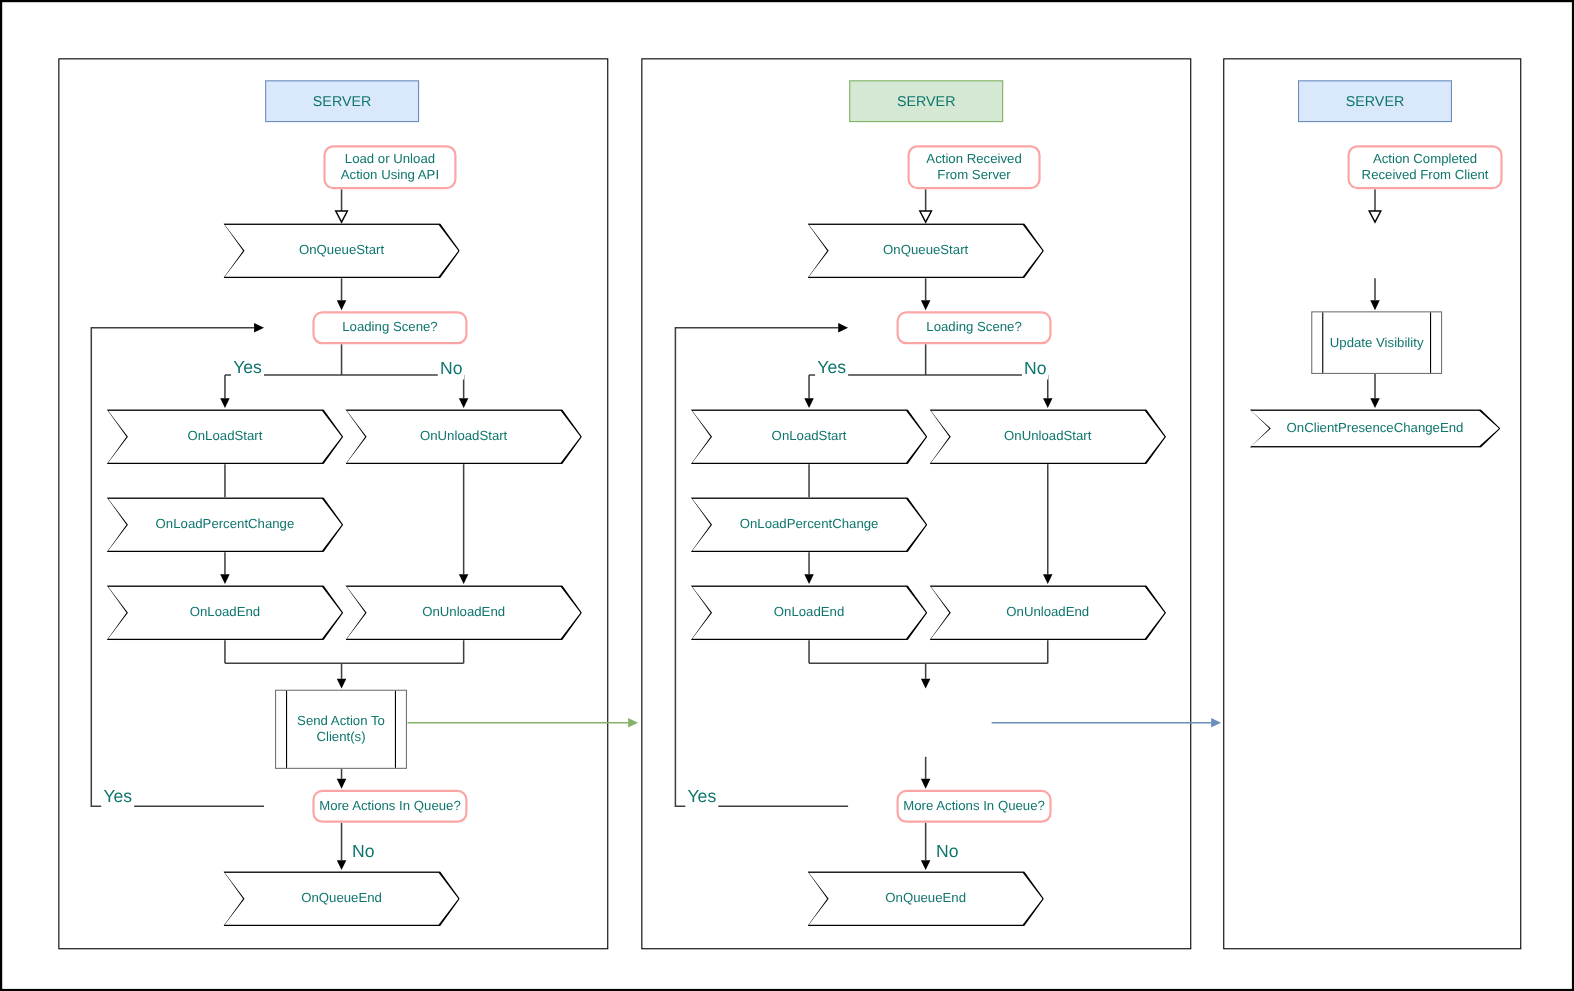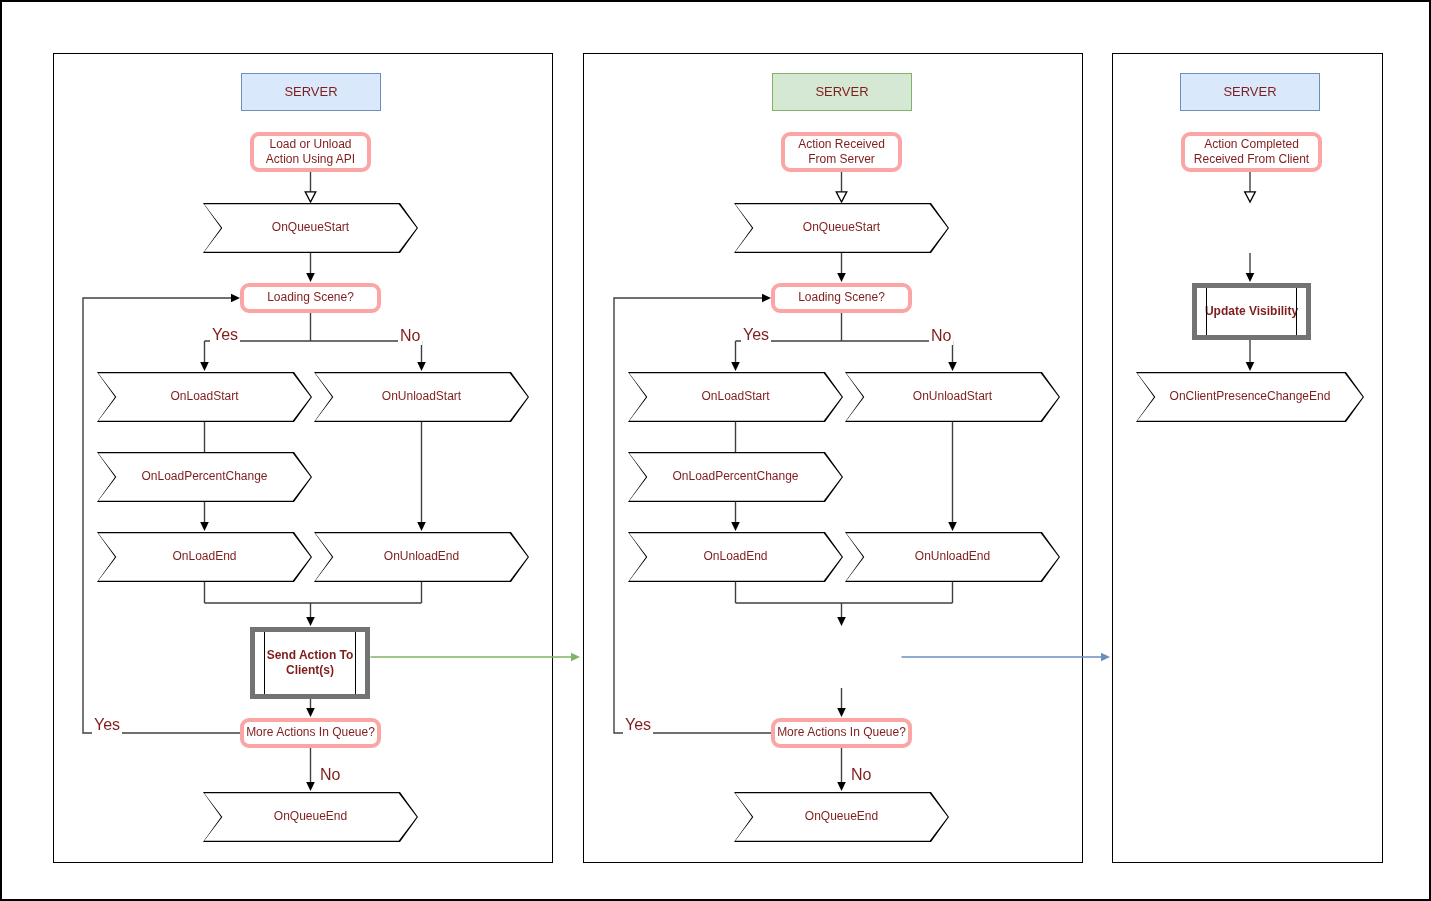--- a/index.html
+++ b/index.html
@@ -1,32 +1,32 @@
 <!DOCTYPE html>
 <html><head>
 <meta charset="utf-8">
 <style>
   html,body { margin:0; padding:0; background:#fff; }
   .canvas {
     position:relative; width:1431px; height:901px;
     box-sizing:border-box; border:2px solid #000; background:#fff;
-    font-family:"Liberation Sans","DejaVu Sans",sans-serif; color:#7f1d1d;
+    font-family:"Liberation Sans","DejaVu Sans",sans-serif; color:#0f766e;
     overflow:hidden;
   }
   .panel { position:absolute; top:51px; height:810px; box-sizing:border-box;
            border:1px solid #000; z-index:0; }
   .connectors { position:absolute; left:0; top:0; z-index:1; }
   .n { position:absolute; box-sizing:border-box; display:flex; align-items:center;
        justify-content:center; text-align:center; font-size:12px; line-height:1.28;
        white-space:pre-line; z-index:2; }
   .hd { border:1px solid #000; font-size:13px; }
   .hd.blue  { background:#dae8fc; border-color:#6c8ebf; }
   .hd.green { background:#d5e8d4; border-color:#82b366; }
-  .t { background:#fff; border:4px solid #fca5a5; border-radius:9px; }
-  .sub { background:#fff; border:5px solid #737373;font-weight:bold; }
+  .t { background:#fff; border:2px solid #fca5a5; border-radius:9px;margin-left:44px; }
+  .sub { background:#fff; border:1px solid #737373; }
   .sub::before,.sub::after { content:""; position:absolute; top:0; bottom:0;
        width:1px; background:#000; }
   .sub::before { left:9px; } .sub::after { right:9px; }
   .s { --d:18px; }
   .s::before,.s::after { content:""; position:absolute;
        clip-path:polygon(0 0, calc(100% - var(--d)) 0, 100% 50%,
                          calc(100% - var(--d)) 100%, 0 100%, var(--d) 50%); }
   .s::before { inset:0; background:#000; }
   .s::after  { inset:1.3px; background:#fff; }
   .s .lbl { position:relative; z-index:1; }
@@ -146,15 +146,15 @@
   <div class="n s" style="left:732px;top:790px;width:215px;height:50px;"><span class="lbl">OnQueueEnd</span></div>
   <span class="el" style="left:739px;top:323px;">Yes</span>
   <span class="el" style="left:927px;top:324px;">No</span>
   <span class="el" style="left:621px;top:713px;">Yes</span>
   <span class="el" style="left:847px;top:763px;">No</span>
 
   <div class="n hd blue" style="left:1178px;top:71px;width:140px;height:38px;">SERVER</div>
   <div class="n t" style="left:1179px;top:130px;width:141px;height:40px;">Action Completed
 Received From Client</div>
   <div class="n sub" style="left:1190px;top:281px;width:119px;height:57px;">Update Visibility</div>
-  <div class="n s" style="left:1134px;top:370px;width:228px;height:50px;"><span class="lbl">OnClientPresenceChangeEnd</span></div>
+  <div class="n s" style="left:1134px;top:370px;width:228px;height:35px;"><span class="lbl">OnClientPresenceChangeEnd</span></div>
 
 </div>
 
 </body></html>

